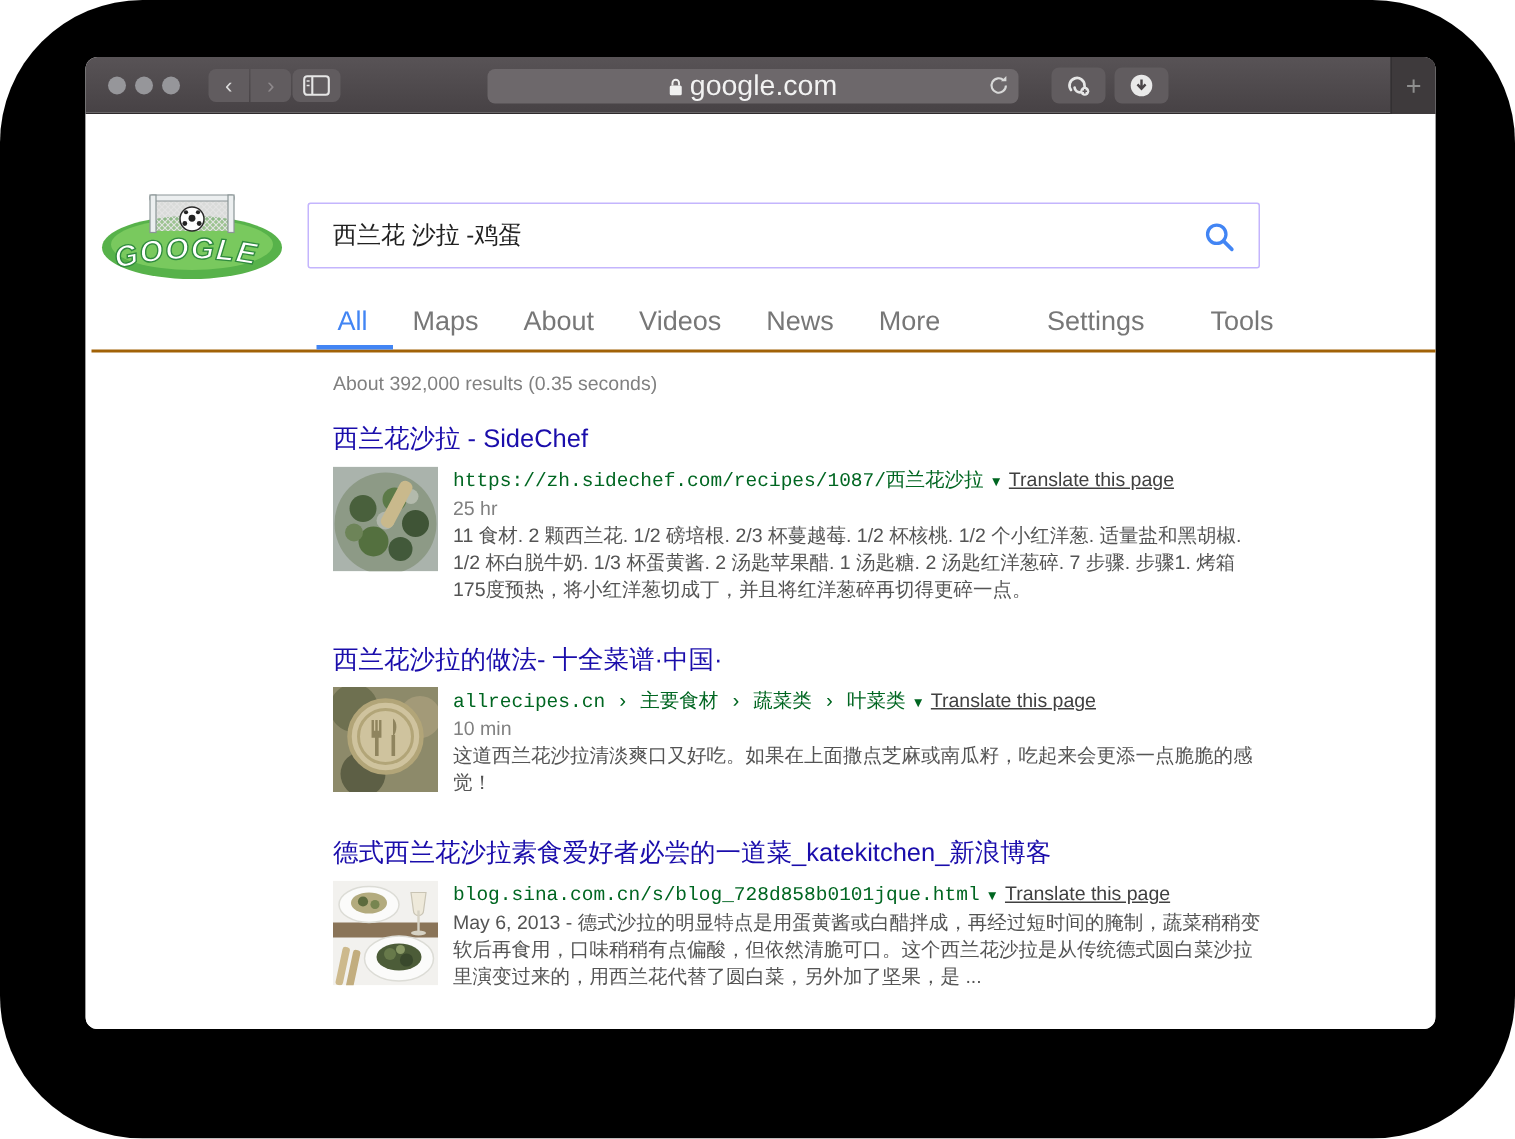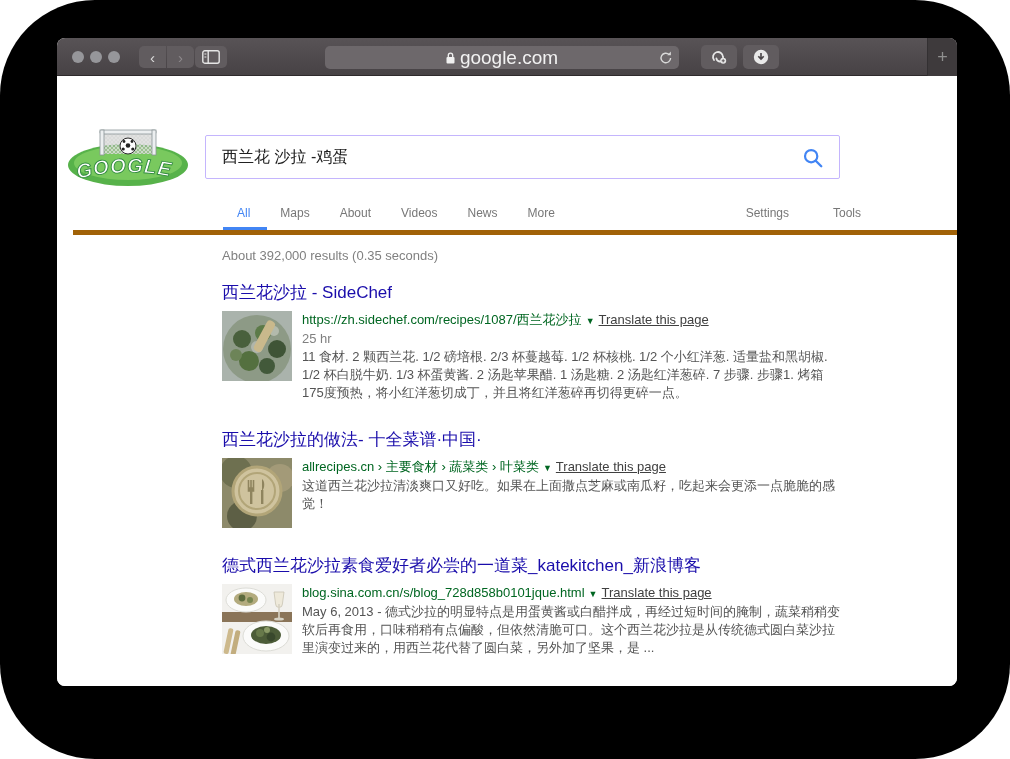--- a/index.html
+++ b/index.html
@@ -43,42 +43,42 @@
   .content { position:absolute; left:0; top:38px; width:900px; height:610px; background:#fff; }
 
   .doodle { position:absolute; left:9px; top:48px; width:128px; height:64px; }
 
   .searchbox { position:absolute; left:148px; top:59px; width:635px; height:44px;
                background:#fff; border:1px solid #c4b5fd; border-radius:2px;
                display:flex; align-items:center; }
   .query { padding-left:16px; font-size:16px; color:#212121; flex:1; white-space:nowrap; }
   .mag { position:absolute; right:15px; top:11px; width:22px; height:22px; }
 
-  .tabsrow { position:absolute; left:16px; top:120px; width:100%; height:39px;
-             border-bottom:5px solid #a16207; font-size:12px; color:#777; }
+  .tabsrow { position:absolute; left:4px; top:120px; width:100%; height:39px;
+             border-bottom:2px solid #a16207; font-size:18px; color:#777; }
   .tabs-left { position:absolute; left:164px; top:0; height:100%; display:flex; align-items:center; }
   .tab { margin-right:0; padding:0 15px; height:100%; display:flex; align-items:center; position:relative; cursor:pointer; }
   .tab:first-child { padding-left:0; margin-left:0; }
   .tab.active { color:#4285f4; }
   .tab.active::after { content:""; position:absolute; left:-14px; right:-2px; bottom:0;
                        height:3px; background:#4285f4; }
   .tab.active { padding-left:0; }
   .tabs-right { position:absolute; right:112px; top:0; height:100%; display:flex; align-items:center; gap:44px; }
   .tabs-right .tab { padding:0; }
 
   .stats { position:absolute; left:165px; top:172px; font-size:13px; color:#808080; }
 
   .results { position:absolute; left:165px; top:205px; width:622px; }
   .result { margin-bottom:26px; }
   .r-title { font-size:17px; color:#1a0dab; margin-bottom:7px; white-space:nowrap; cursor:pointer; }
   .r-body { display:flex; }
   .thumb { width:70px; height:70px; flex:0 0 70px; margin-right:10px; overflow:hidden; }
   .r-text { font-size:13px; line-height:18px; min-width:0; }
   .r-urlline { white-space:nowrap; }
-  .r-url { color:#006621; }
+  .r-url { color:#006621;font-family:Liberation Mono, monospace; }
   .r-arrow { color:#006621; font-size:9px; margin:0 4px; }
   .r-translate { color:#404040; cursor:pointer;text-decoration:underline; }
   .r-meta { color:#808080; }
   .r-meta:empty { display:none; }
   .r-snippet { color:#545454; }
 </style>
 </head>
 <body>
 
 <div class="stage">
@@ -249,20 +249,21 @@
                 <rect x="28" y="31" width="2.4" height="15" fill="#8f845e"></rect>
 
                 <path d="M40 21 c3 2 3 9 0 12 v-12 z" fill="#8f845e"></path>
                 <rect x="39" y="32" width="2.4" height="14" fill="#8f845e"></rect>
               </svg>
             </div>
             <div class="r-text">
               <div class="r-urlline">
                 <span class="r-url">allrecipes.cn › 主要食材 › 蔬菜类 › 叶菜类</span><span class="r-arrow">▼</span><span class="r-translate">Translate this page</span>
               </div>
+              <div class="r-meta">10 min</div>
               <div class="r-snippet">这道西兰花沙拉清淡爽口又好吃。如果在上面撒点芝麻或南瓜籽，吃起来会更添一点脆脆的感觉！</div>
             </div>
           </div>
         </div>
 
         <div class="result">
           <div class="r-title">德式西兰花沙拉素食爱好者必尝的一道菜_katekitchen_新浪博客</div>
           <div class="r-body">
             <div class="thumb">
               <svg width="70" height="70" viewBox="0 0 70 70">

